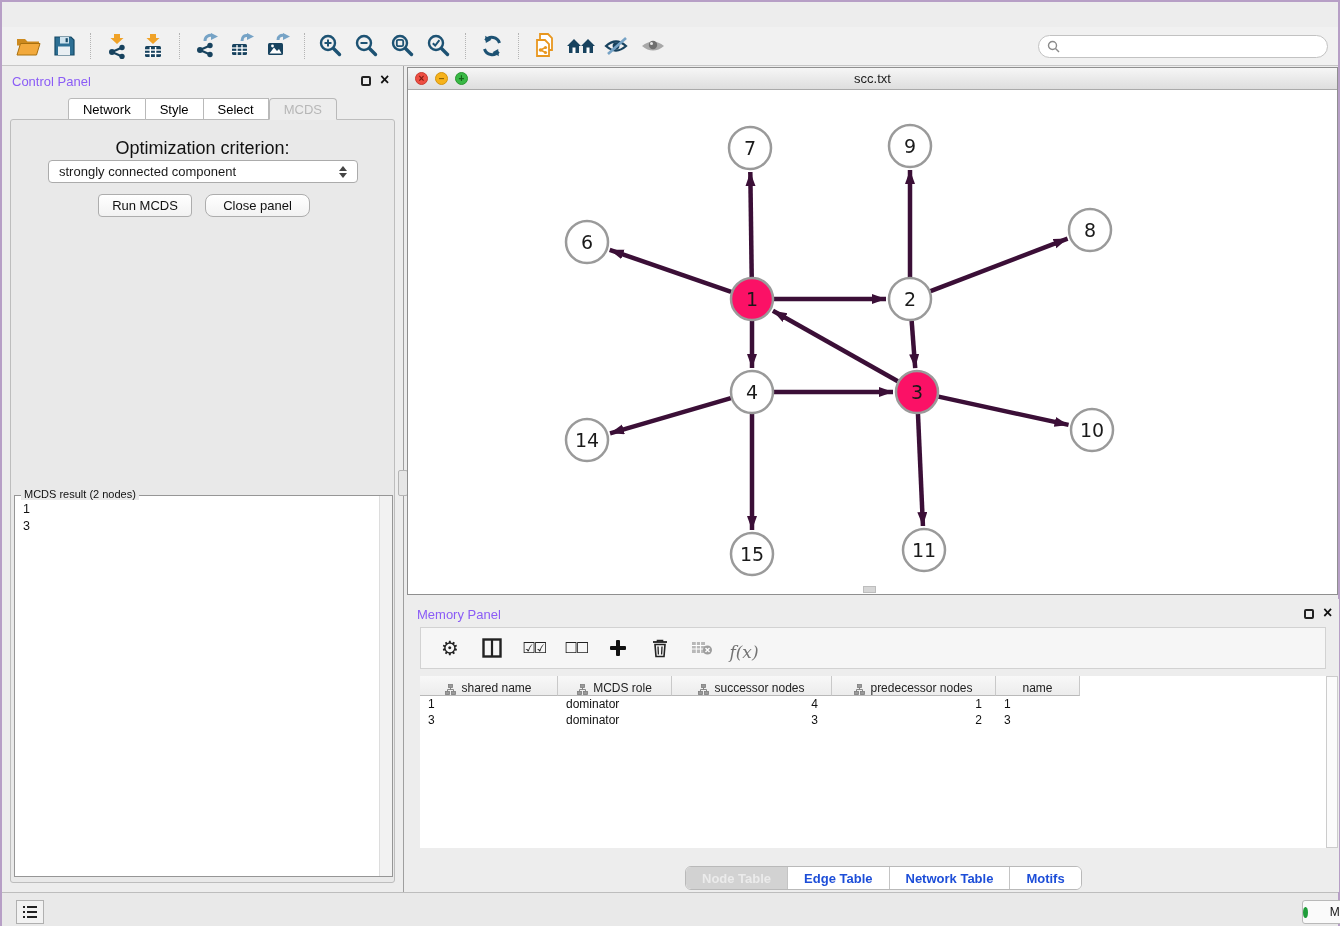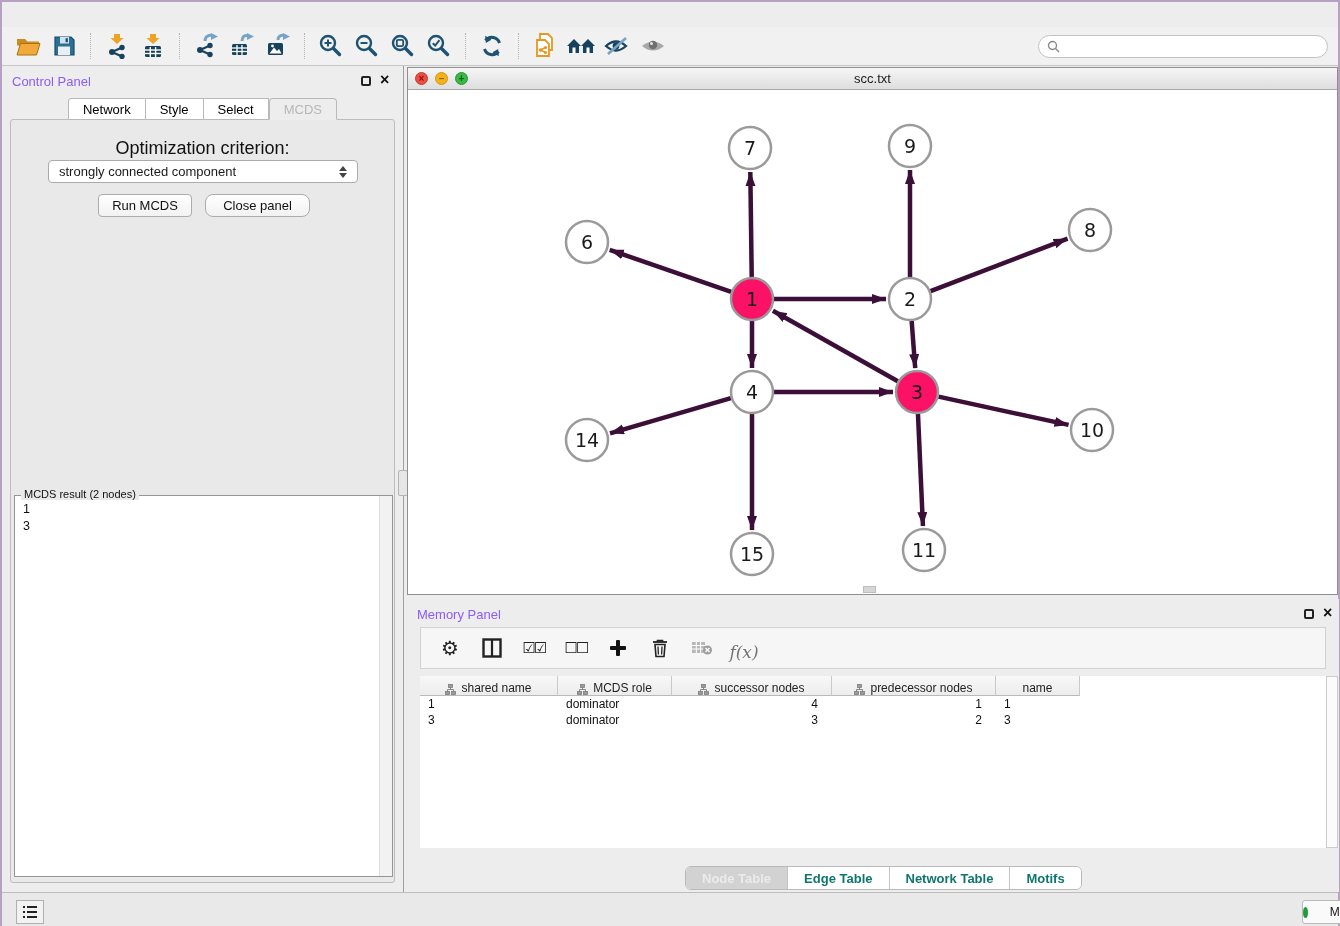--- a/index.html
+++ b/index.html
@@ -73,21 +73,21 @@
   .tp-ico.dim { color:#b3b3b3; }
   .glyph-dejavu { font-family:"DejaVu Sans", sans-serif; }
   #fx-ico { font-family:"DejaVu Serif", serif; font-style:italic; font-size:17px; color:#737373;margin-top:8px; }
   #node-table { position:absolute; left:13px; top:77px; width:906px; height:172px; background:#fff; }
   #table-header { display:flex; }
   .th { height:20px; background:linear-gradient(#f8f8f8,#ececec); border-right:1px solid #c9c9c9; border-bottom:1px solid #b9b9b9; display:flex; align-items:flex-end; justify-content:center; gap:5px; font-size:12px; color:#222; }
   .tr { display:flex; height:16px; }
   .td { font-size:12px; color:#111; line-height:16px; white-space:nowrap; overflow:hidden; }
   #table-scroll { position:absolute; left:919px; top:77px; width:12px; height:172px; background:#fbfbfb; border:1px solid #ccc; }
   #tp-tabs { position:absolute; left:278px; top:267px; height:24px; display:flex; border:1px solid #b9b9b9; border-radius:6px; overflow:hidden; background:#fff; }
-  .tp-tab { padding:0 16px; font-size:13px; font-weight:bold; color:#0f766e; background:#fff; border-left:1px solid #c4c4c4; display:flex; align-items:center; }
+  .tp-tab { padding:0 16px; font-size:13px; font-weight:bold; color:#1d4ed8; background:#fff; border-left:1px solid #c4c4c4; display:flex; align-items:center; }
   .tp-tab:first-child { border-left:none; }
   .tp-tab.active { background:#d2d2d2; color:#ebebeb; }
   
   #statusbar { position:absolute; left:0; top:890px; right:0; height:34px; background:#e9e9e9; border-top:1px solid #bdbdbd; }
   #list-btn { position:absolute; left:14px; top:7px; width:28px; height:24px; border:1px solid #b0b0b0; background:#f2f2f2; display:flex; align-items:center; justify-content:center; }
   #memory-btn { position:absolute; left:1300px; top:7px; width:72px; height:24px; border:1px solid #b9b9b9; border-radius:3px; background:#fafafa; display:flex; align-items:center; justify-content:center; gap:22px; font-size:12px; color:#111; }
   #memory-dot { width:11px; height:11px; border-radius:50%; background:#1f9d3a; }
   svg { display:block; }
 </style>
 </head>

